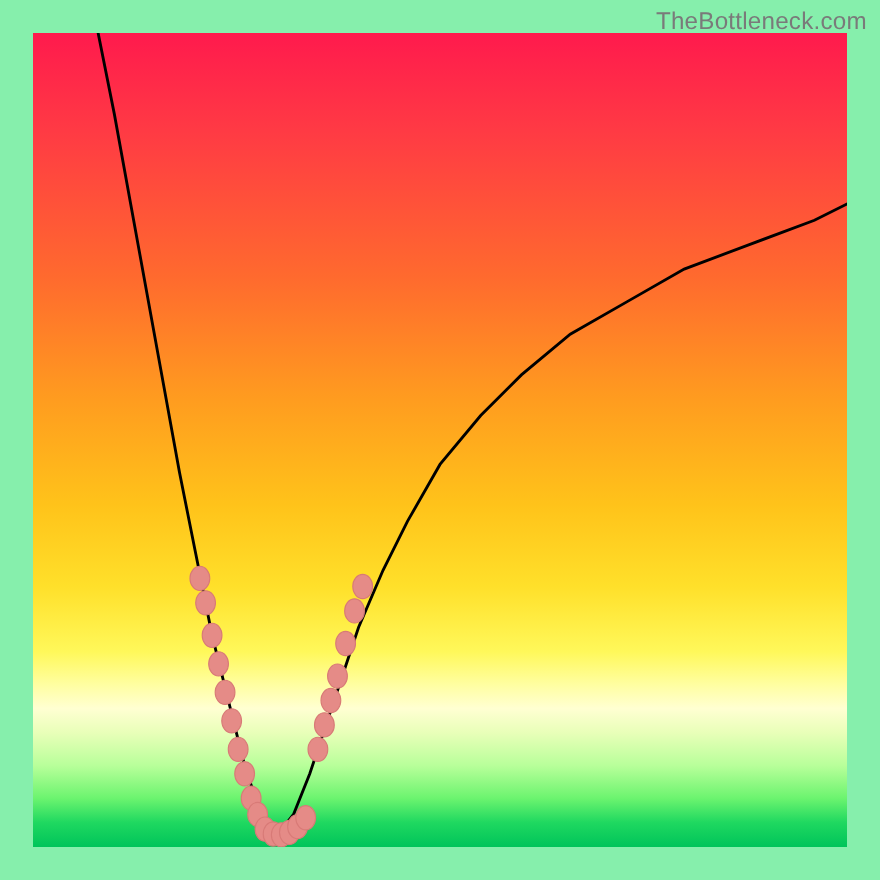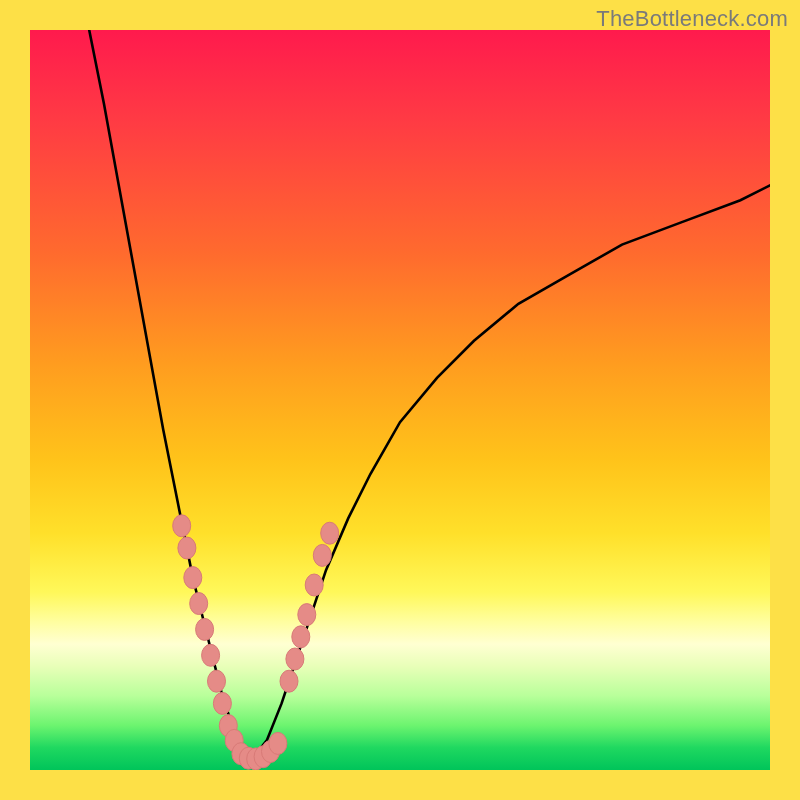--- a/index.html
+++ b/index.html
@@ -10,21 +10,21 @@
     background: #000;
     overflow: hidden;
     font-family: Arial, Helvetica, sans-serif;
   }
   .frame {
     position: absolute;
     left: 0;
     top: 0;
     width: 800px;
     height: 800px;
-    background: #fde047;
+    background: #86efac;
   }
   .plot {
     position: absolute;
     left: 30px;
     top: 30px;
     width: 740px;
     height: 740px;
     overflow: hidden;
   }
   .gradient {

